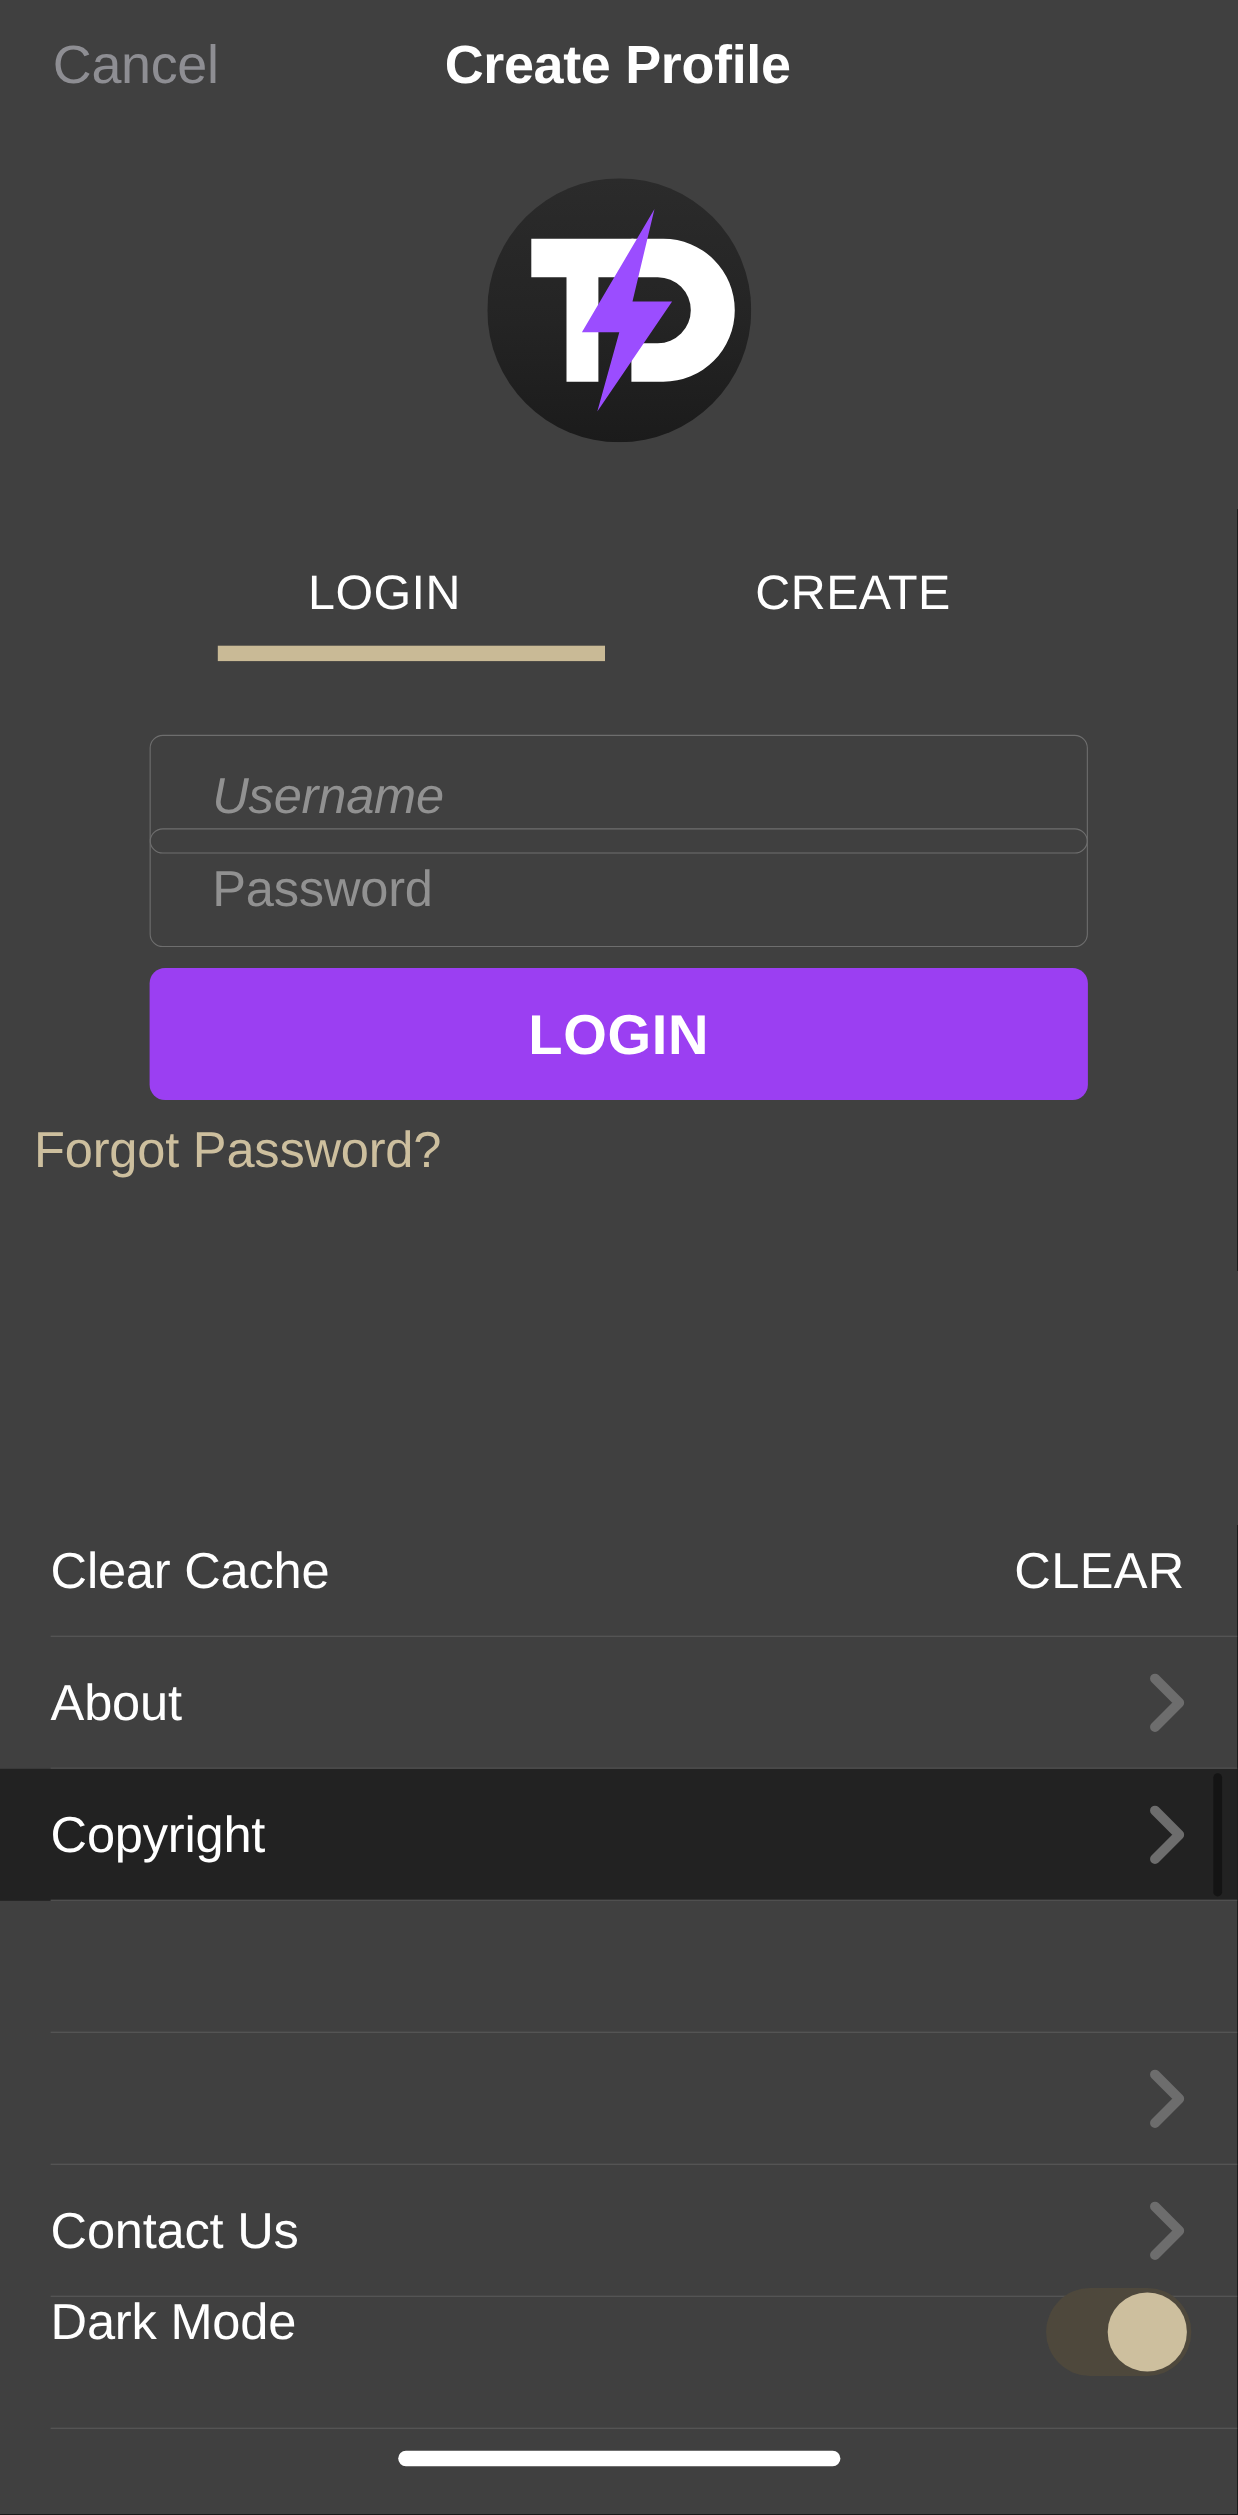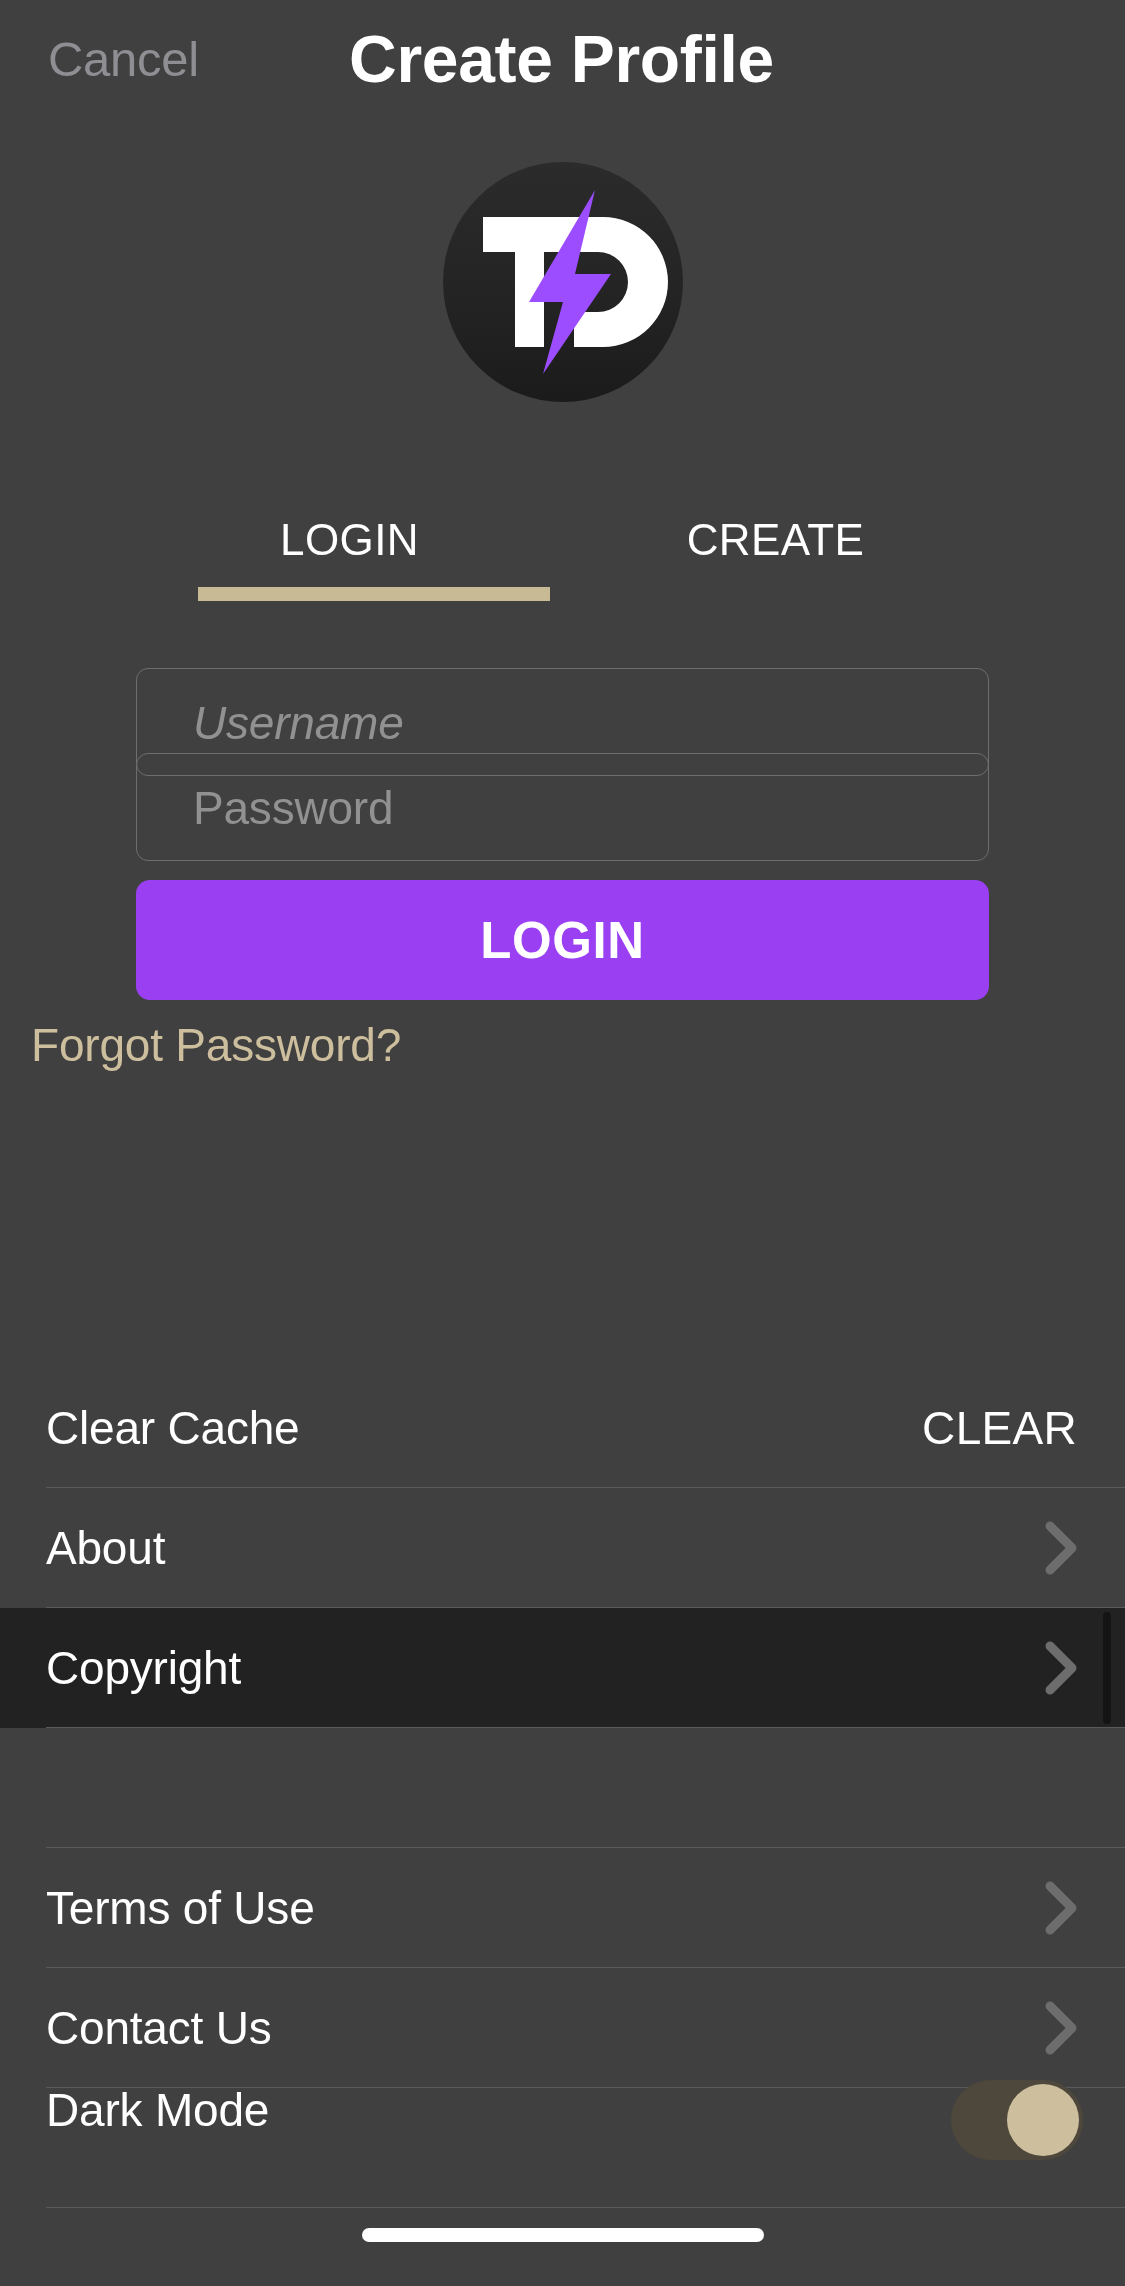--- a/index.html
+++ b/index.html
@@ -23,21 +23,21 @@
   .nav-cancel {
     position:absolute; left:48px; top:26px;
     font-size:49px; color:#8e8e93;
     letter-spacing:-0.3px;
     line-height:66px;
   }
   .nav-title {
     position:absolute; left:0; top:26px;
     width:1125px;
     text-align:center;
-    font-size:66px; font-weight:bold; color:#ffffff;
+    font-size:49px; font-weight:bold; color:#ffffff;
     letter-spacing:-0.3px;
     line-height:66px;
     transform:translateX(-1px);
   }
 
   
   .logo-wrap {
     position:absolute; left:443px; top:162px;
     width:240px; height:240px;
   }
@@ -232,21 +232,20 @@
         <div class="srow-chevron">
           <svg width="34" height="54" viewBox="0 0 34 54">
             <path d="M5 5 L27 27 L5 49" fill="none" stroke="#6d6d6d" stroke-width="9" stroke-linecap="round" stroke-linejoin="round"></path>
           </svg>
         </div>
       </div>
       <div class="divider" style="top: 359px; background: rgb(90, 90, 90);"></div>
       <div class="scroll-indicator" style="top: 244px; height: 112px;"></div>
       <div class="divider" style="top: 479px; background: rgb(90, 90, 90);"></div>
       <div class="srow" style="top: 480px;">
-        <div class="srow-label">Terms of Use</div>
         <div class="srow-chevron">
           <svg width="34" height="54" viewBox="0 0 34 54">
             <path d="M5 5 L27 27 L5 49" fill="none" stroke="#6d6d6d" stroke-width="9" stroke-linecap="round" stroke-linejoin="round"></path>
           </svg>
         </div>
       </div>
       <div class="divider" style="top: 599px; background: rgb(90, 90, 90);"></div>
       <div class="srow" style="top: 600px;">
         <div class="srow-label">Contact Us</div>
         <div class="srow-chevron">

